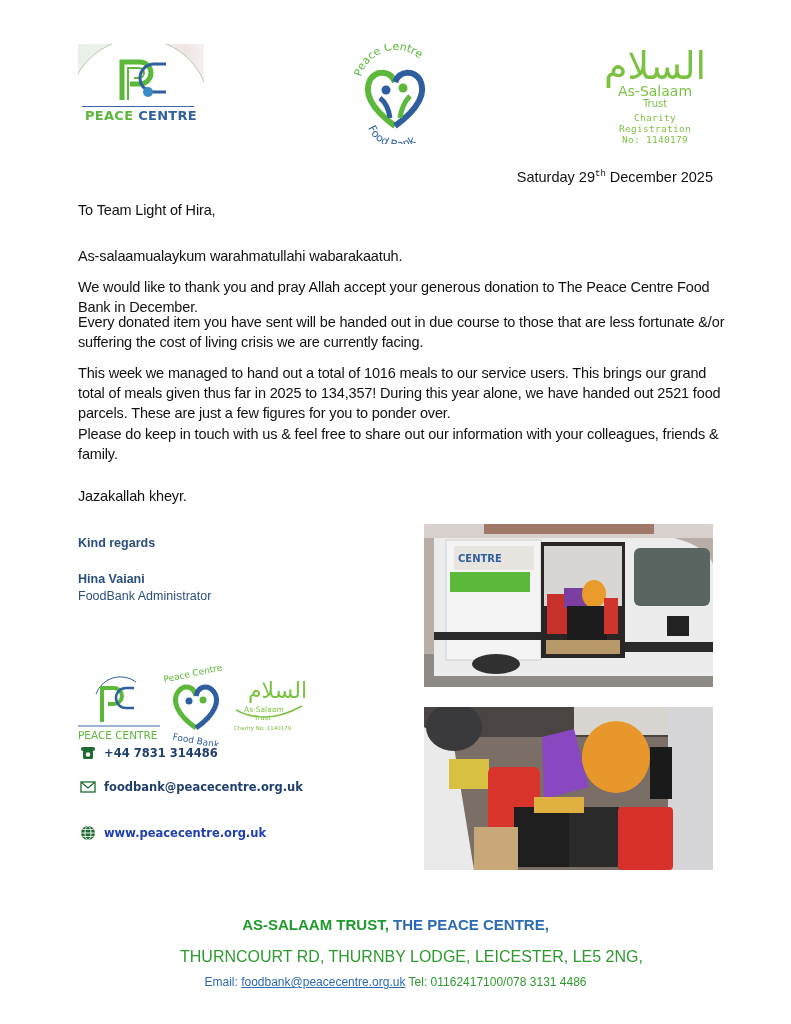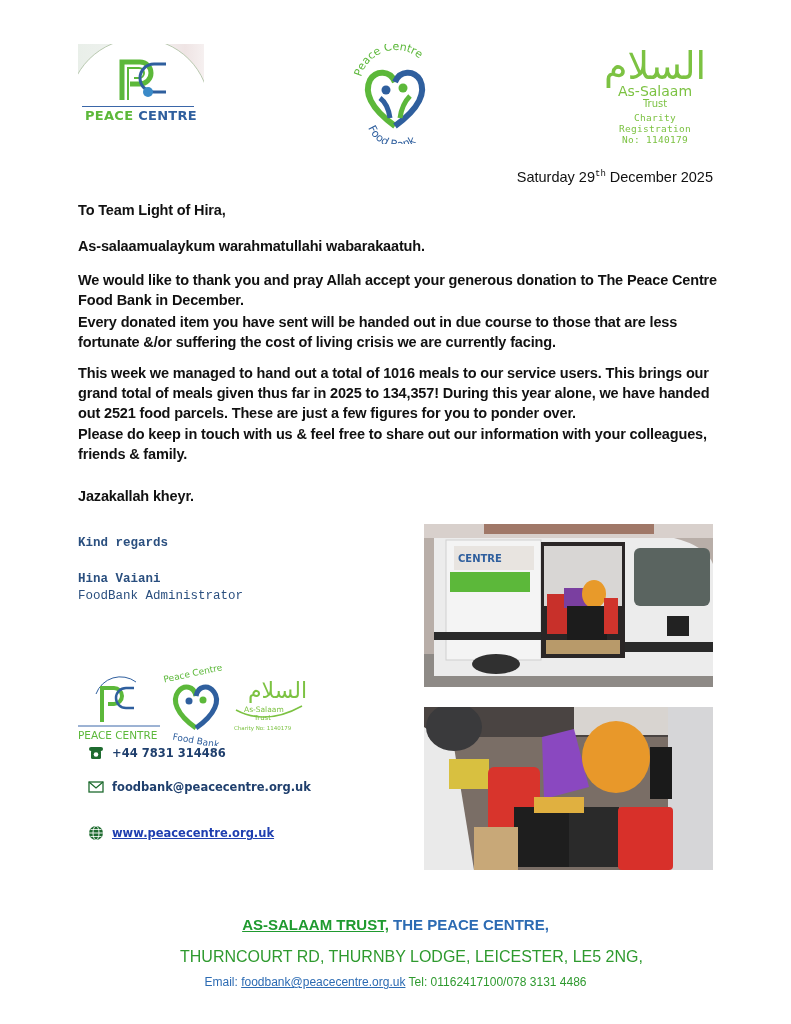--- a/index.html
+++ b/index.html
@@ -17,43 +17,43 @@
   .logo-fb { left: 350px; top: 44px; width: 90px; height: 100px; }
   .logo-ast { left: 596px; top: 42px; width: 118px; height: 96px; text-align:center; color:#7cc242; }
   .logo-ast .arabic { font: 38px "DejaVu Sans", sans-serif; line-height: 40px; margin-top:4px; color:#7cc242; }
   .logo-ast .name { font: 14px "DejaVu Sans", sans-serif; line-height: 14px; margin-top: -2px; }
   .logo-ast .trust { font: 10px "DejaVu Sans", sans-serif; line-height: 11px; }
   .logo-ast .reg { font: 9.5px "DejaVu Sans Mono", monospace; line-height: 11px; margin-top: 3px; letter-spacing: 0.3px; text-align: center; }
 
   
   .date { right: 78px; top: 169px; font-size: 14.5px; }
   .date sup { font-size: 9px; font-family: Liberation Mono, monospace; }
-  .para { left: 78px; width: 650px; font-size: 14.5px; line-height: 20px; letter-spacing: -0.15px; font-weight: bold; }
-
-  .sig { left: 78px; color: #2a4f7f; font-family: Liberation Mono, monospace; }
+  .para { left: 78px; width: 650px; font-size: 14.5px; line-height: 20px; letter-spacing: -0.15px; }
+
+  .sig { left: 78px; color: #2a4f7f; font-family: Liberation Sans, sans-serif; }
   .sig-kr { top: 536px; font-size: 12.5px; font-weight: bold; }
   .sig-name { top: 572px; font-size: 12.5px; font-weight: bold; }
   .sig-role { top: 589px; font-size: 12.5px; }
 
   
   .mini-logos { left: 76px; top: 666px; width: 230px; height: 80px; }
 
-  .contact { left: 88px; font-family: "DejaVu Sans", sans-serif; font-weight: bold; font-size: 11.5px; color: #1f3f6d; display:flex; align-items:center; gap:8px; }
-  .contact a { color: #1f3fb0; text-decoration: underline; }
+  .contact { left: 80px; font-family: "DejaVu Sans", sans-serif; font-weight: bold; font-size: 11.5px; color: #1f3f6d; display:flex; align-items:center; gap:8px; }
+  .contact a { color: #1f3fb0; }
   .ic { width: 16px; height: 14px; display:inline-block; }
 
   
   .photo { left: 424px; width: 289px; overflow: hidden; }
   .photo1 { top: 524px; height: 163px; background: #c9c2bd; }
   .photo2 { top: 707px; height: 163px; background: #6b6260; }
 
   
   .foot { left: 0; width: 791px; text-align: center; }
   .foot1 { top: 916px; font: bold 15px "Liberation Sans", sans-serif; }
-  .foot1 .g2 { color: #1f9a2f; text-decoration: underline; } .foot1 .b2 { color: #2c6bb3; }
+  .foot1 .g2 { color: #1f9a2f; } .foot1 .b2 { color: #2c6bb3; }
   .foot2 { top: 948px; font-size: 16px; color: #2f9a2f; padding-left: 16px; }
   .foot3 { top: 975px; font-size: 12px; color: #2c6bb3; }
   .foot3 a { color: #2c6bb3; text-decoration: underline; }
   .foot3 .tel { color: #2f9a2f; }
 </style>
 </head>
 <body>
 
 <div class="abs logo-pc">
   <div class="arc"></div>
@@ -88,22 +88,22 @@
   <div class="arabic">السلام</div>
   <div class="name">As-Salaam</div>
   <div class="trust">Trust</div>
   <div class="reg">Charity Registration</div>
   <div class="reg" style="margin-top:0">No: 1140179</div>
 </div>
 
 <div class="abs date"><span>Saturday 29</span><sup>th</sup><span> December 2025</span></div>
 
 <div class="abs para" style="top:200px">To Team Light of Hira,</div>
-<div class="abs para" style="top:236px">As-salaamualaykum warahmatullahi wabarakaatuh.</div>
-<div class="abs para" style="top:270px">We would like to thank you and pray Allah accept your generous donation to The Peace Centre Food Bank in December.</div>
+<div class="abs para" style="top:246px">As-salaamualaykum warahmatullahi wabarakaatuh.</div>
+<div class="abs para" style="top:277px">We would like to thank you and pray Allah accept your generous donation to The Peace Centre Food Bank in December.</div>
 <div class="abs para" style="top:312px">Every donated item you have sent will be handed out in due course to those that are less fortunate &amp;/or suffering the cost of living crisis we are currently facing.</div>
 <div class="abs para" style="top:363px">This week we managed to hand out a total of 1016 meals to our service users. This brings our grand total of meals given thus far in 2025 to 134,357! During this year alone, we have handed out 2521 food parcels. These are just a few figures for you to ponder over.</div>
 <div class="abs para" style="top:424px">Please do keep in touch with us &amp; feel free to share out our information with your colleagues, friends &amp; family.</div>
 <div class="abs para" style="top:486px">Jazakallah kheyr.</div>
 
 <div class="abs sig sig-kr">Kind regards</div>
 <div class="abs sig sig-name">Hina Vaiani</div>
 <div class="abs sig sig-role">FoodBank Administrator</div>
 
 <div class="abs mini-logos">

